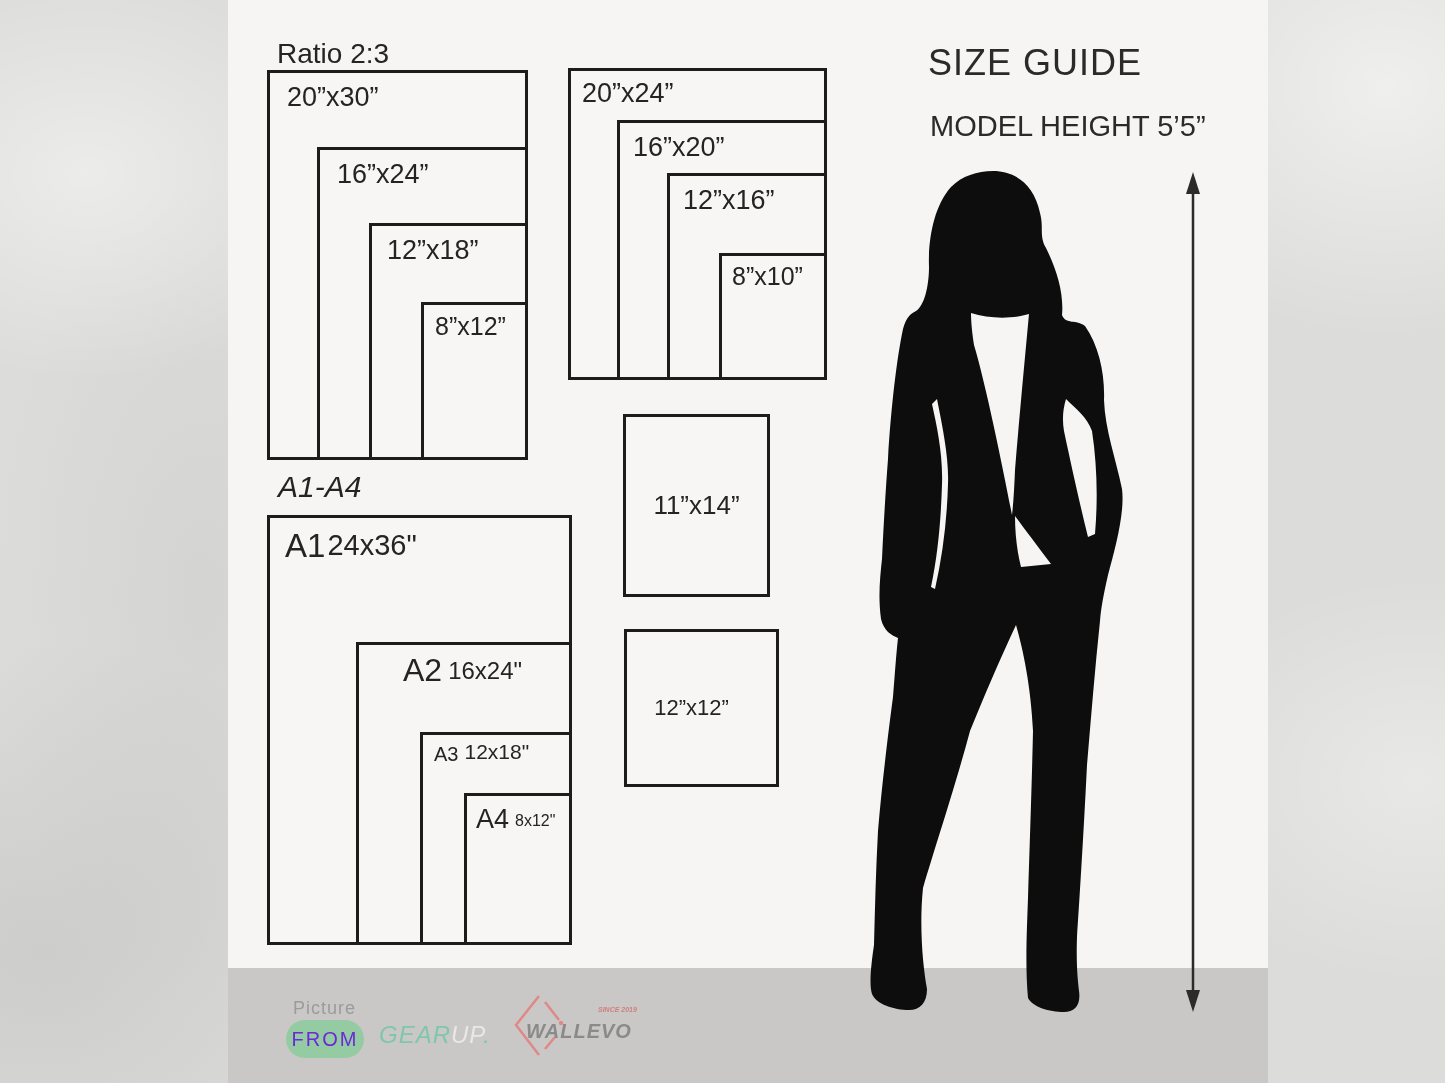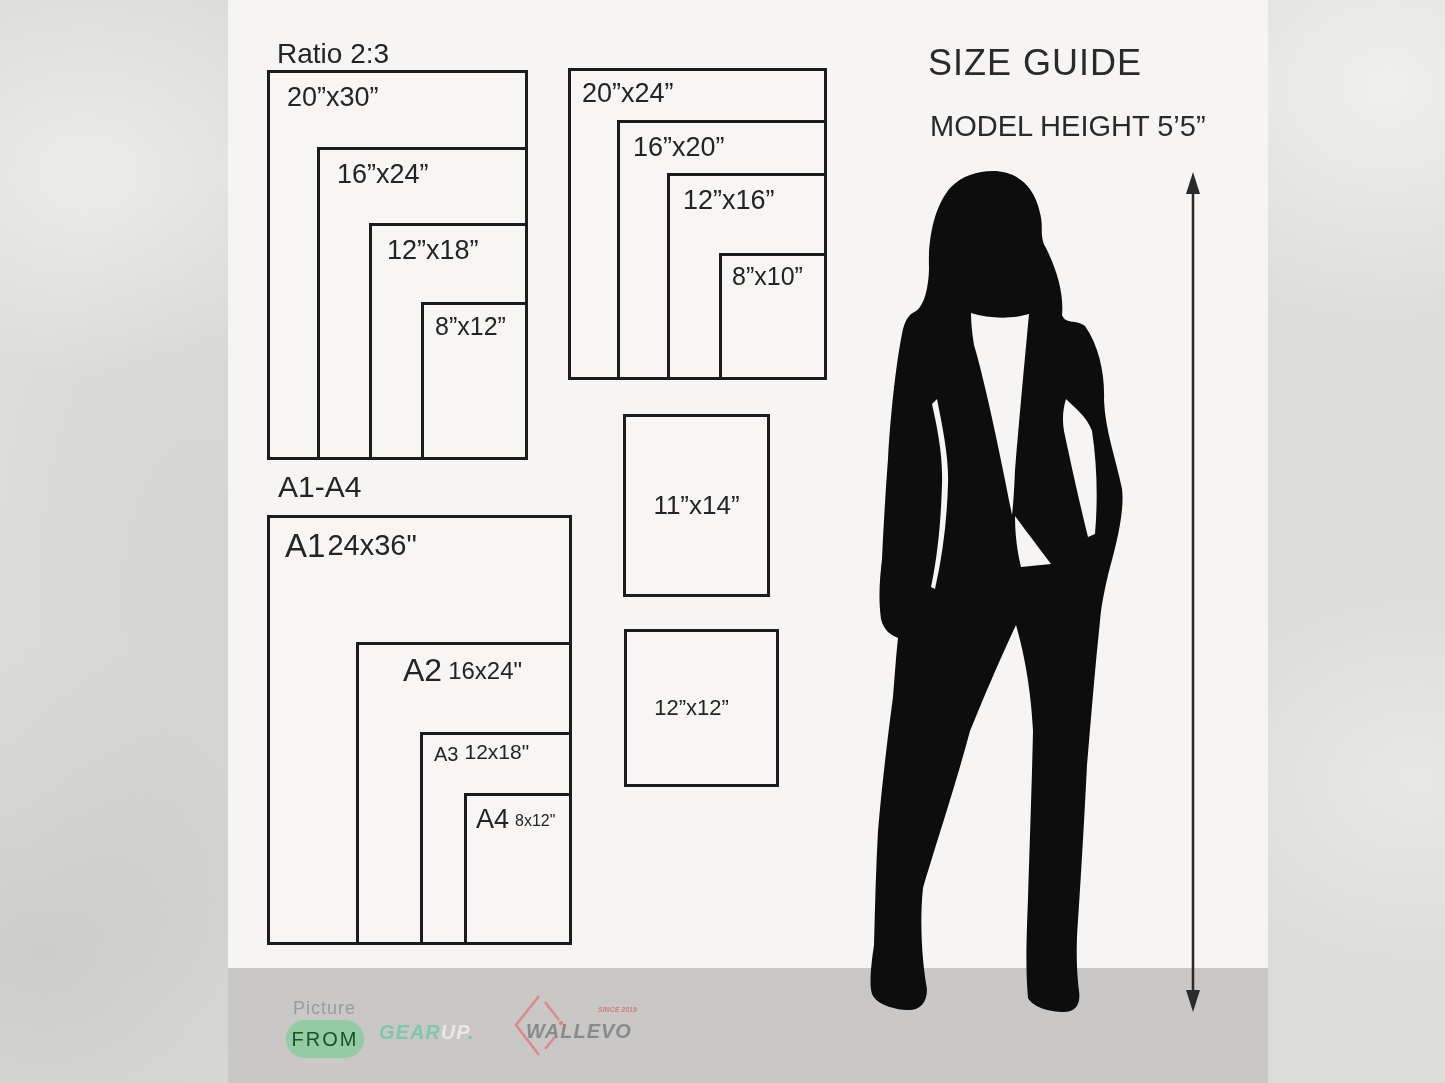--- a/index.html
+++ b/index.html
@@ -23,22 +23,22 @@
   .a-dim{display:inline-block;margin-left:6px;position:relative;top:-2px;}
   .center-label{position:absolute;display:flex;align-items:center;justify-content:center;color:#242424;z-index:5;}
   .size-guide-title{position:absolute;left:900px;top:42px;width:270px;text-align:center;
     font-size:36px;letter-spacing:1px;color:#2a2a2a;}
   .model-height{position:absolute;left:930px;top:110px;font-size:29px;color:#2a2a2a;white-space:nowrap;}
   .silhouette{position:absolute;left:865px;top:168px;z-index:6;}
   .arrow{position:absolute;left:1179px;top:168px;z-index:6;}
   .picture-word{position:absolute;left:293px;top:998px;font-size:18px;letter-spacing:1px;color:#9b9b9b;z-index:7;}
   .from-pill{position:absolute;left:286px;top:1020px;width:78px;height:38px;border-radius:19px;
     background:#95cba3;display:flex;align-items:center;justify-content:center;z-index:7;}
-  .from-pill span{font-size:20px;letter-spacing:2px;color:#14532d;}
-  .gearup{position:absolute;left:379px;top:1021px;font-size:20px;font-weight:bold;font-style:italic;
+  .from-pill span{font-size:20px;letter-spacing:2px;color:#6d28d9;}
+  .gearup{position:absolute;left:379px;top:1021px;font-size:24px;font-weight:normal;font-style:italic;
     letter-spacing:1px;z-index:7;white-space:nowrap;}
   .gearup .gear{color:#7fc7ab;}
   .gearup .up{color:#e9e8e5;}
   .gearup .dot{color:#7fc7ab;}
   .wallevo-diamond{position:absolute;left:512px;top:992px;z-index:7;}
   .wallevo-text{position:absolute;left:526px;top:1020px;font-size:20px;font-weight:bold;font-style:italic;
     letter-spacing:1px;color:#8a8a8a;z-index:8;white-space:nowrap;}
   .wallevo-since{position:absolute;left:598px;top:1006px;font-size:7px;font-weight:bold;font-style:italic;
     color:#d07f7f;z-index:8;white-space:nowrap;}
 </style>
@@ -60,21 +60,21 @@
 
 <div class="rect" style="left:568px;top:68px;width:259px;height:312px;"></div>
 <div class="rect" style="left:617px;top:120px;width:210px;height:260px;"></div>
 <div class="rect" style="left:667px;top:173px;width:160px;height:207px;"></div>
 <div class="rect" style="left:719px;top:253px;width:108px;height:127px;"></div>
 <div class="rect-label" style="left:582px;top:78px;font-size:27px;">20”x24”</div>
 <div class="rect-label" style="left:633px;top:132px;font-size:27px;">16”x20”</div>
 <div class="rect-label" style="left:683px;top:185px;font-size:27px;">12”x16”</div>
 <div class="rect-label" style="left:732px;top:262px;font-size:25px;">8”x10”</div>
 
-<div class="group-title" style="left:278px;top:470px;font-size:30px;">A1-A4</div>
+<div class="group-title" style="left:278px;top:470px;font-size:30px;font-style:italic;">A1-A4</div>
 <div class="rect" style="left:267px;top:515px;width:305px;height:430px;"></div>
 <div class="rect" style="left:356px;top:642px;width:216px;height:303px;"></div>
 <div class="rect" style="left:420px;top:732px;width:152px;height:213px;"></div>
 <div class="rect" style="left:464px;top:793px;width:108px;height:152px;"></div>
 <div class="rect-label" style="left:285px;top:527px;">
   <span class="a-name" style="font-size:33px;">A1</span><span class="a-dim" style="font-size:29px;margin-left:2px;">24x36"</span>
 </div>
 <div class="rect-label" style="left:372px;top:652px;">
   <span class="a-name" style="font-size:32px;margin-left:31px;">A2</span><span class="a-dim" style="font-size:24px;">16x24"</span>
 </div>

